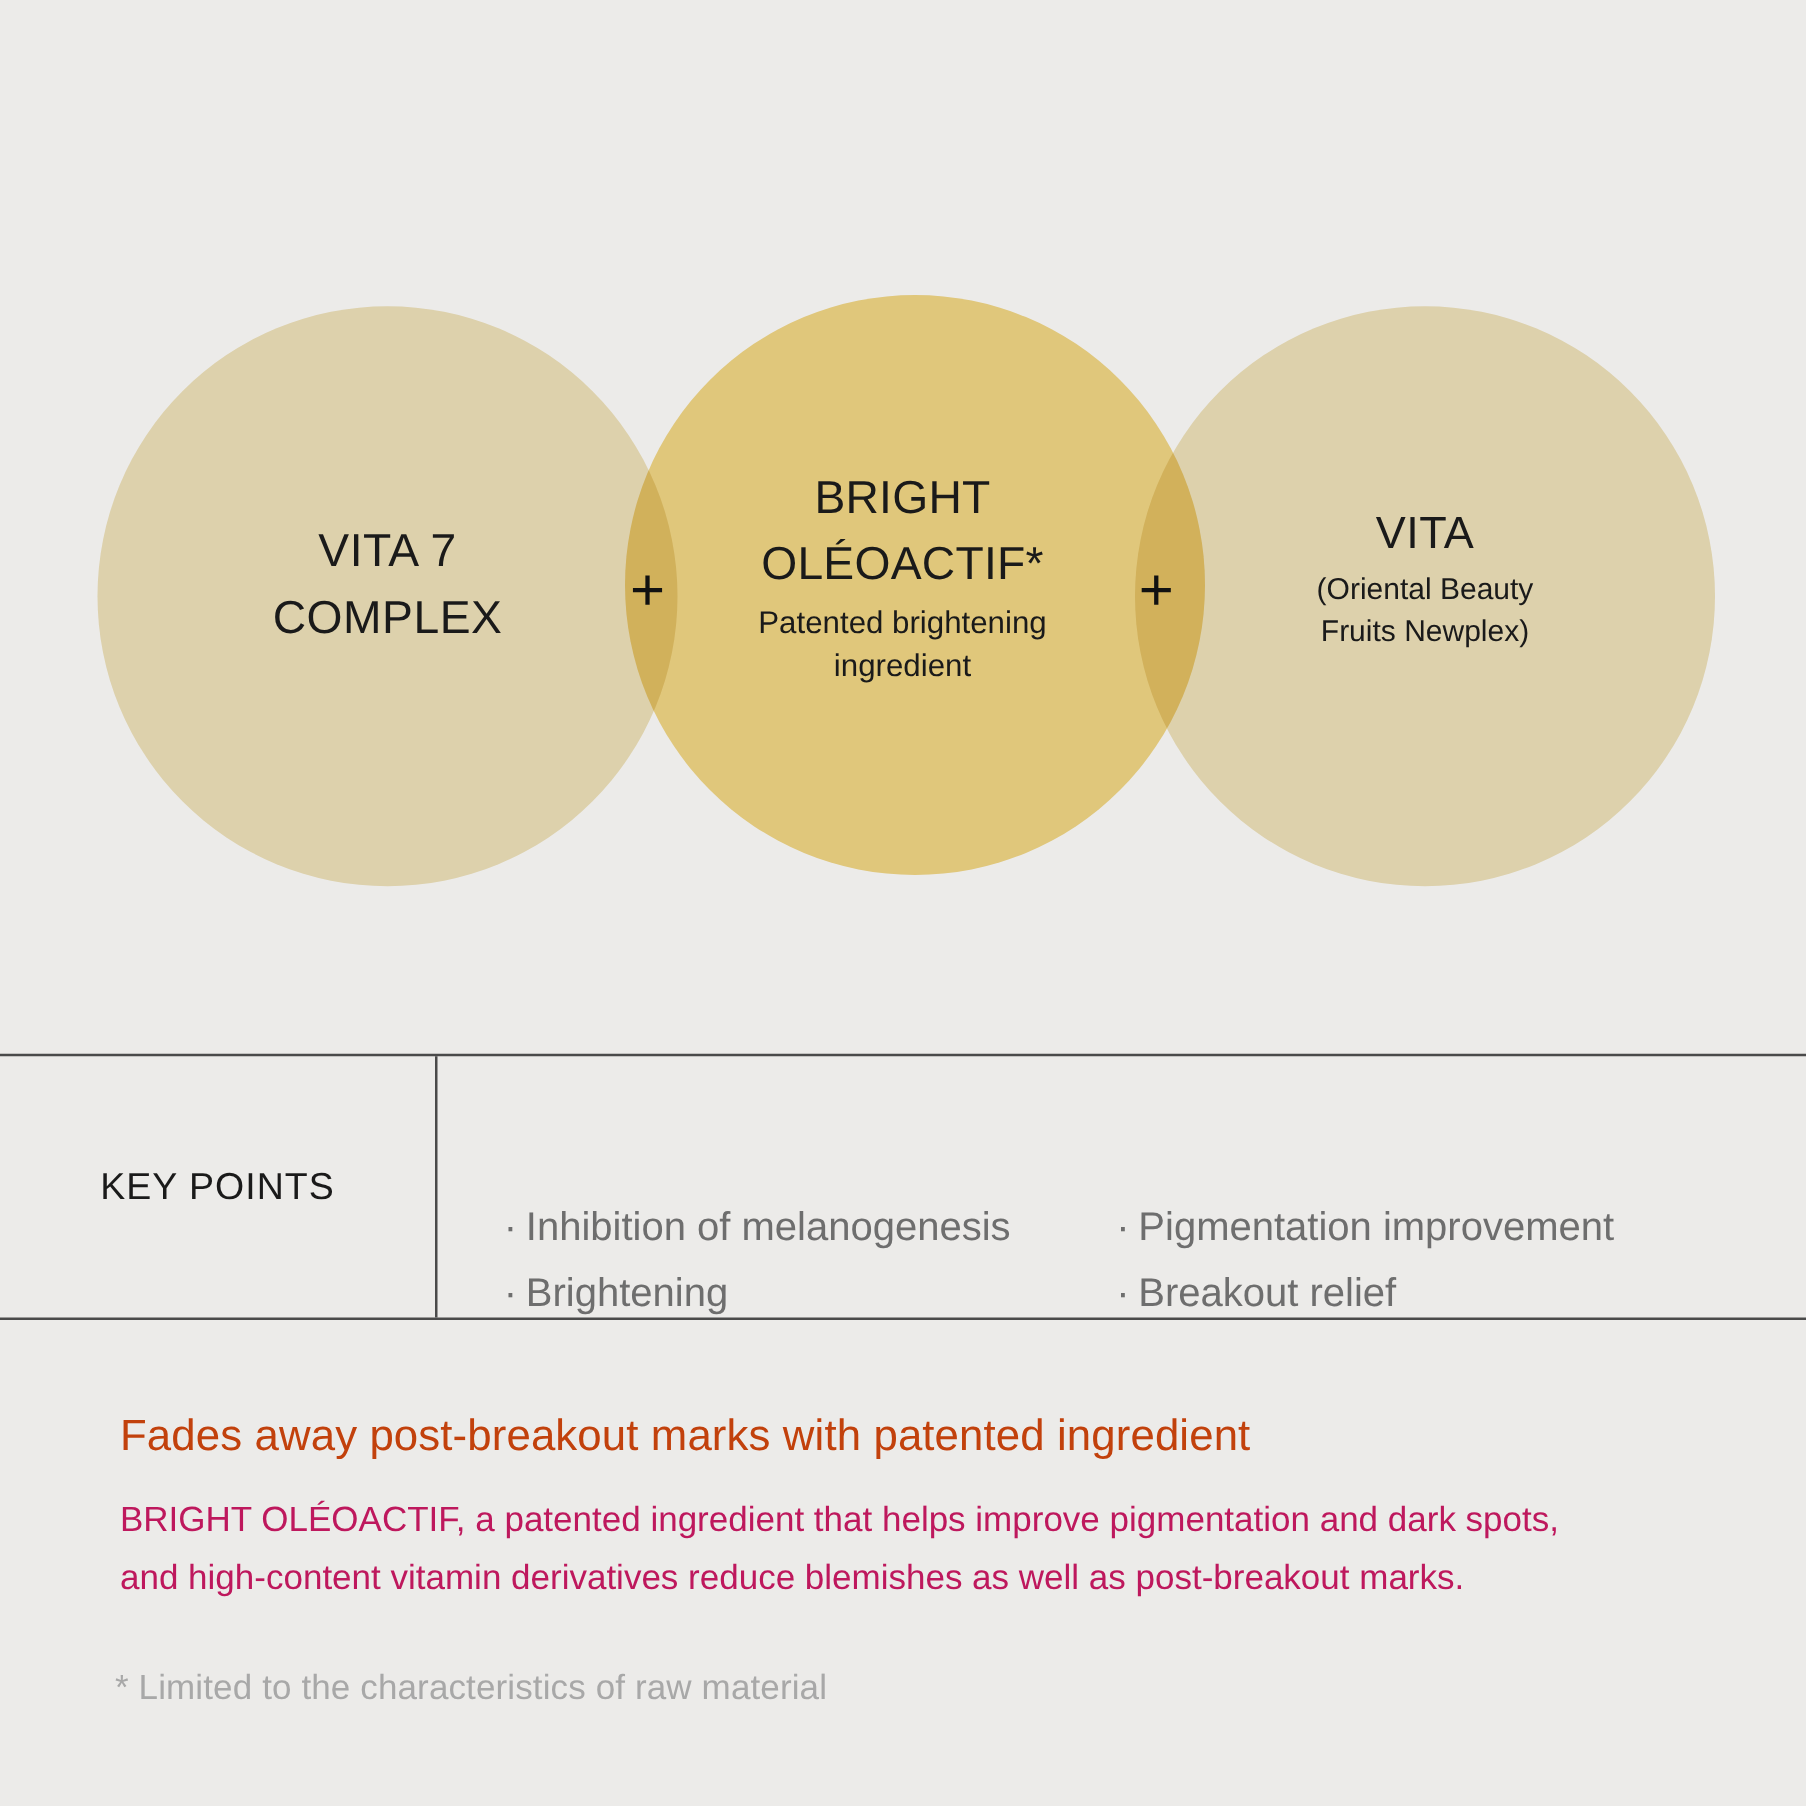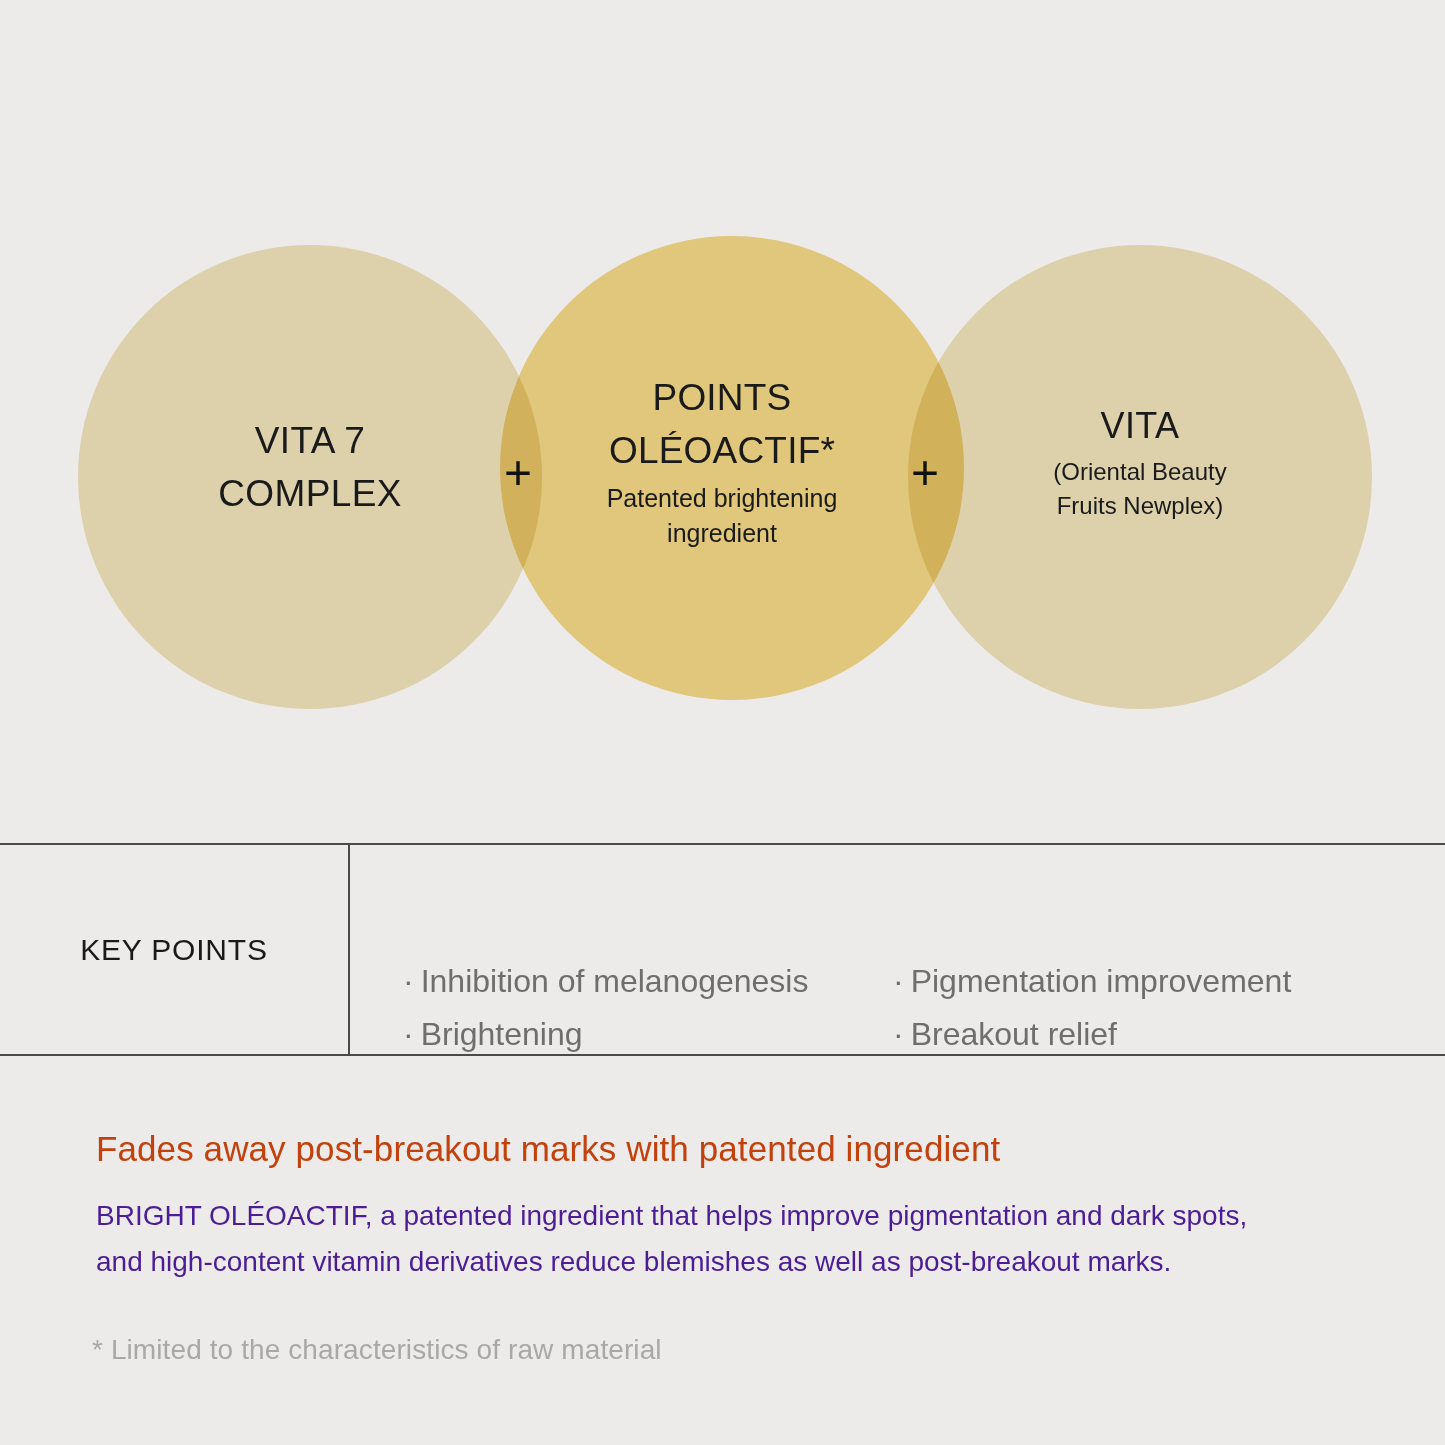--- a/index.html
+++ b/index.html
@@ -175,21 +175,21 @@
     letter-spacing: 0.1px;
     white-space: nowrap;
   }
   #body-copy {
     position: absolute;
     left: 96px;
     top: 137px;
     width: 1260px;
     font-size: 28px;
     line-height: 1.64;
-    color: #4c1d95;
+    color: #be185d;
     white-space: pre-line;
   }
   #footnote {
     position: absolute;
     left: 92px;
     top: 278px;
     font-size: 28px;
     color: #A8A8A8;
     letter-spacing: 0.1px;
   }
@@ -206,21 +206,21 @@
     <div class="venn-circle" id="circle-right"></div>
 
     <div class="venn-label" id="label-left">
       <div class="venn-title">VITA 7
 COMPLEX</div>
     </div>
 
     <div class="venn-plus" id="plus-1">+</div>
 
     <div class="venn-label" id="label-mid">
-      <div class="venn-title">POINTS
+      <div class="venn-title">BRIGHT
 OLÉOACTIF*</div>
       <div class="venn-sub">Patented brightening
 ingredient</div>
     </div>
 
     <div class="venn-plus" id="plus-2">+</div>
 
     <div class="venn-label" id="label-right">
       <div class="venn-title">VITA</div>
       <div class="venn-sub">(Oriental Beauty

